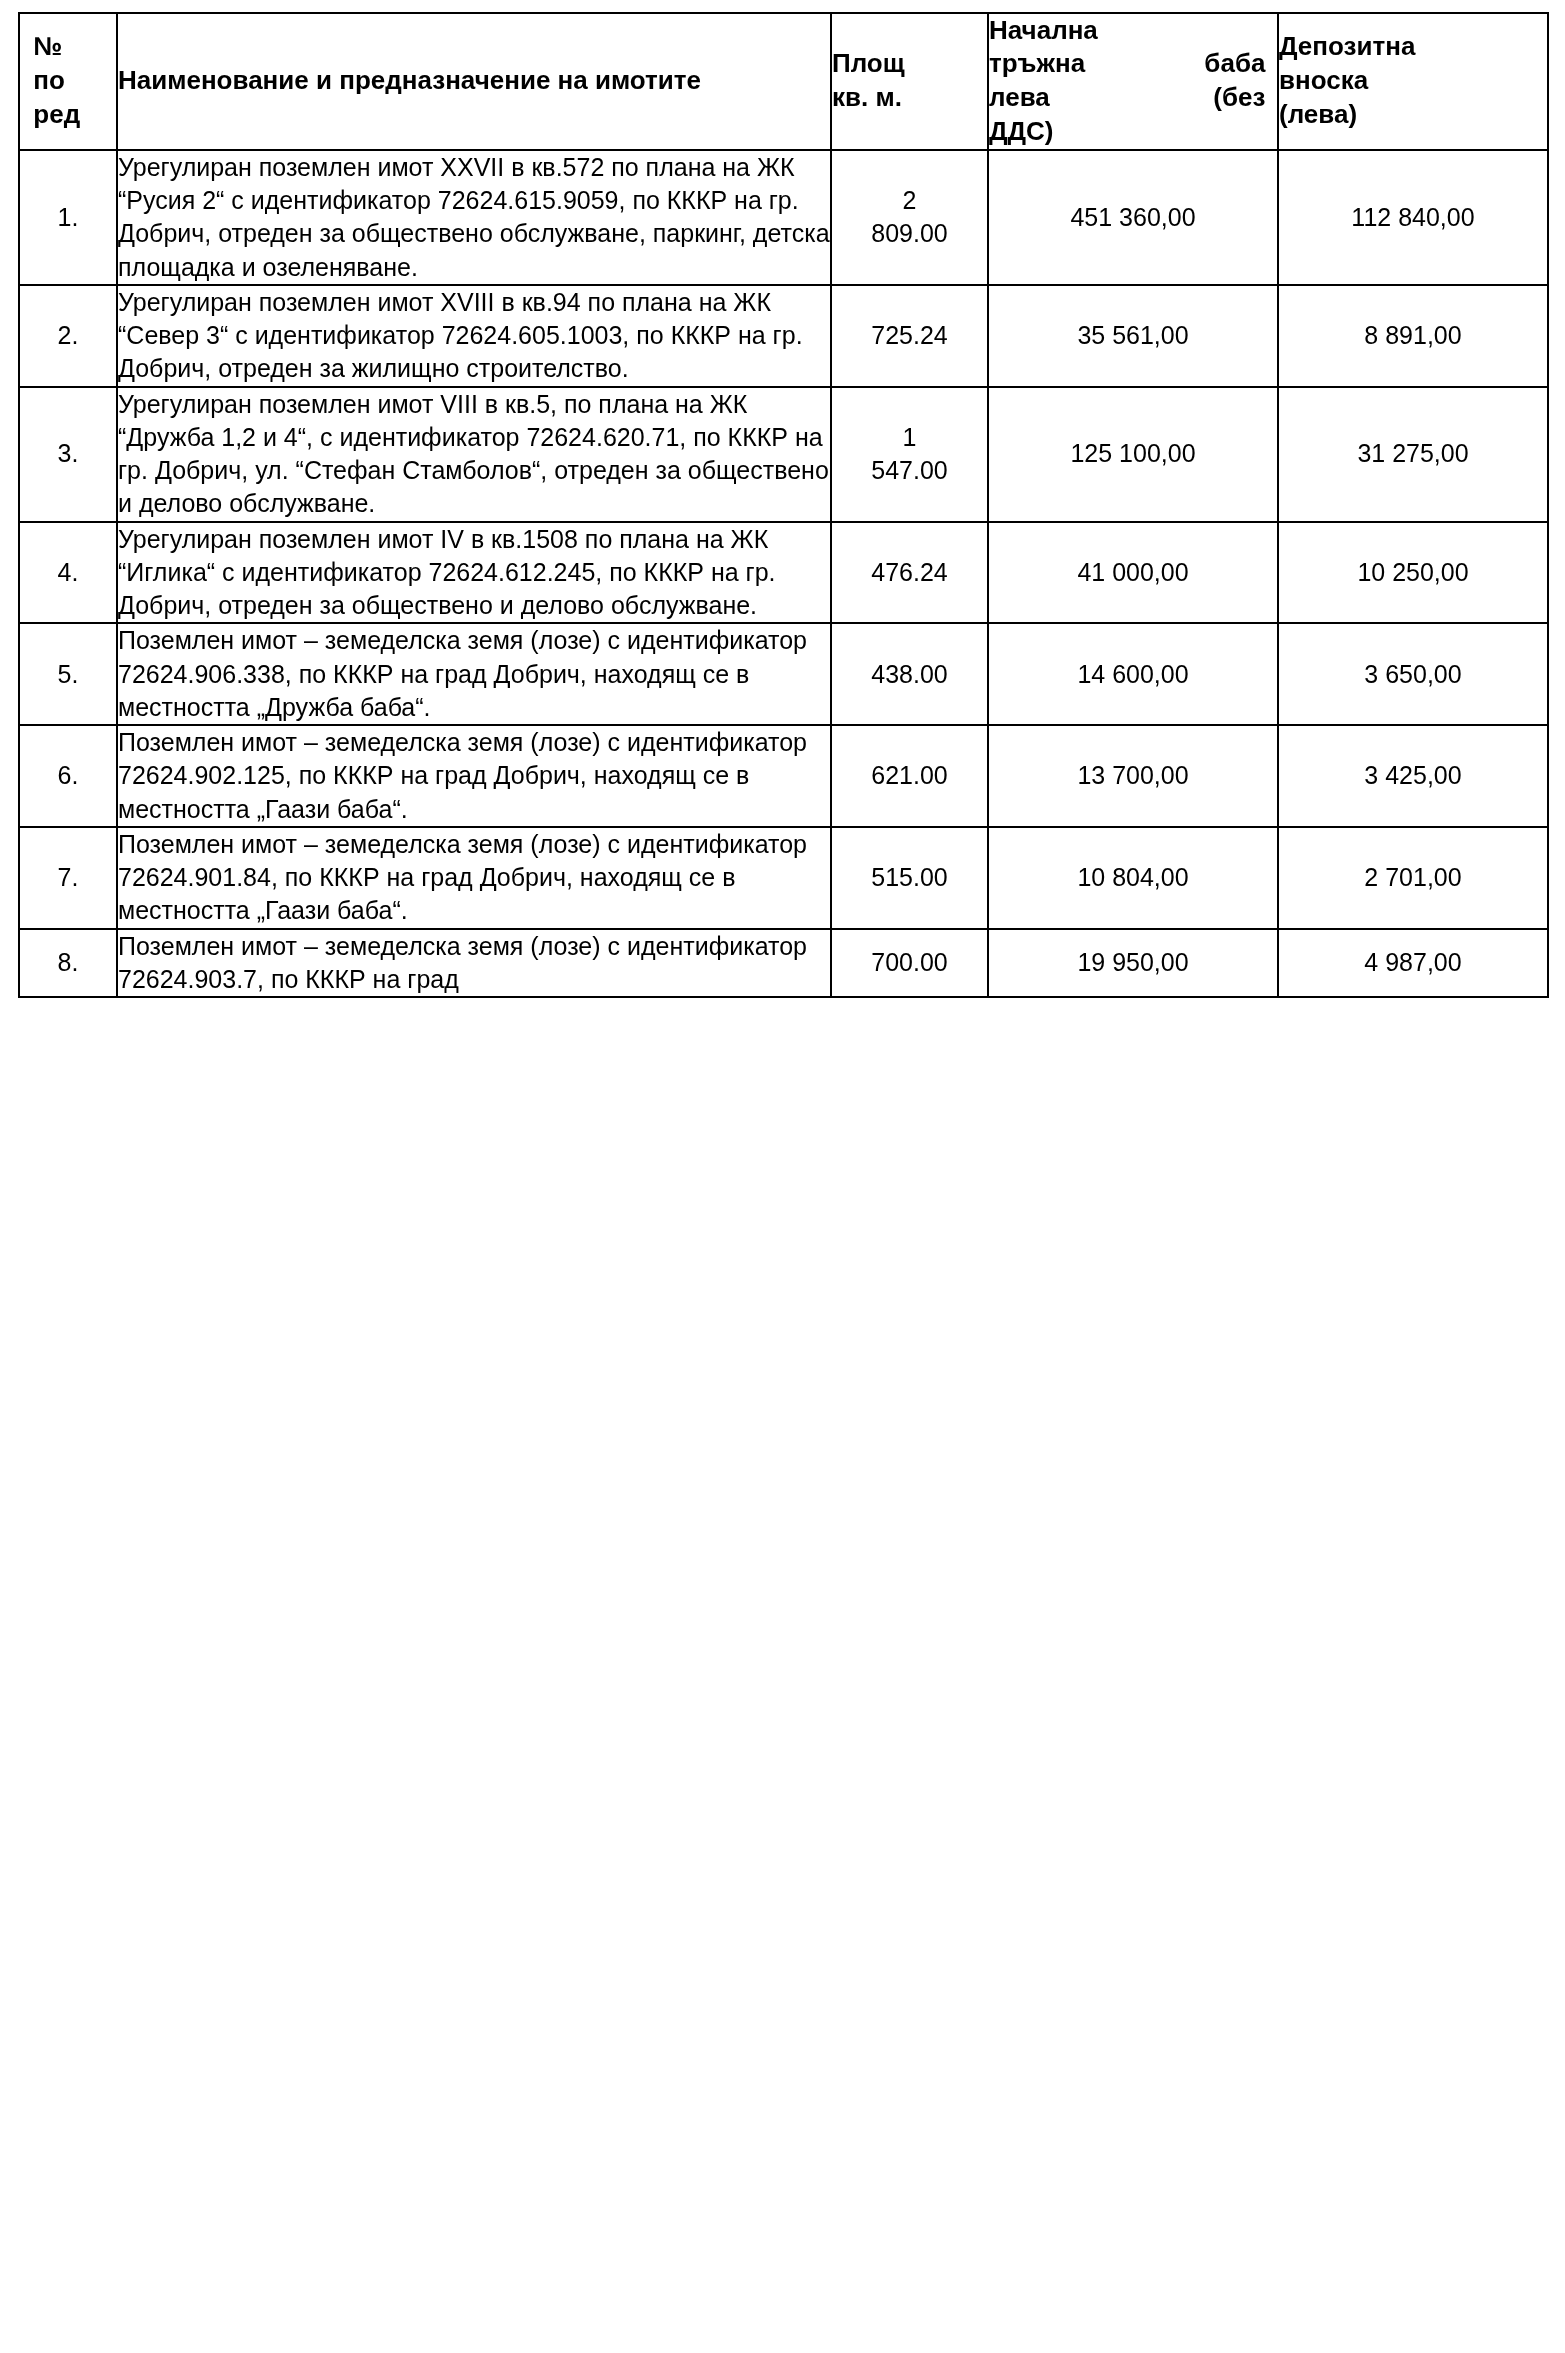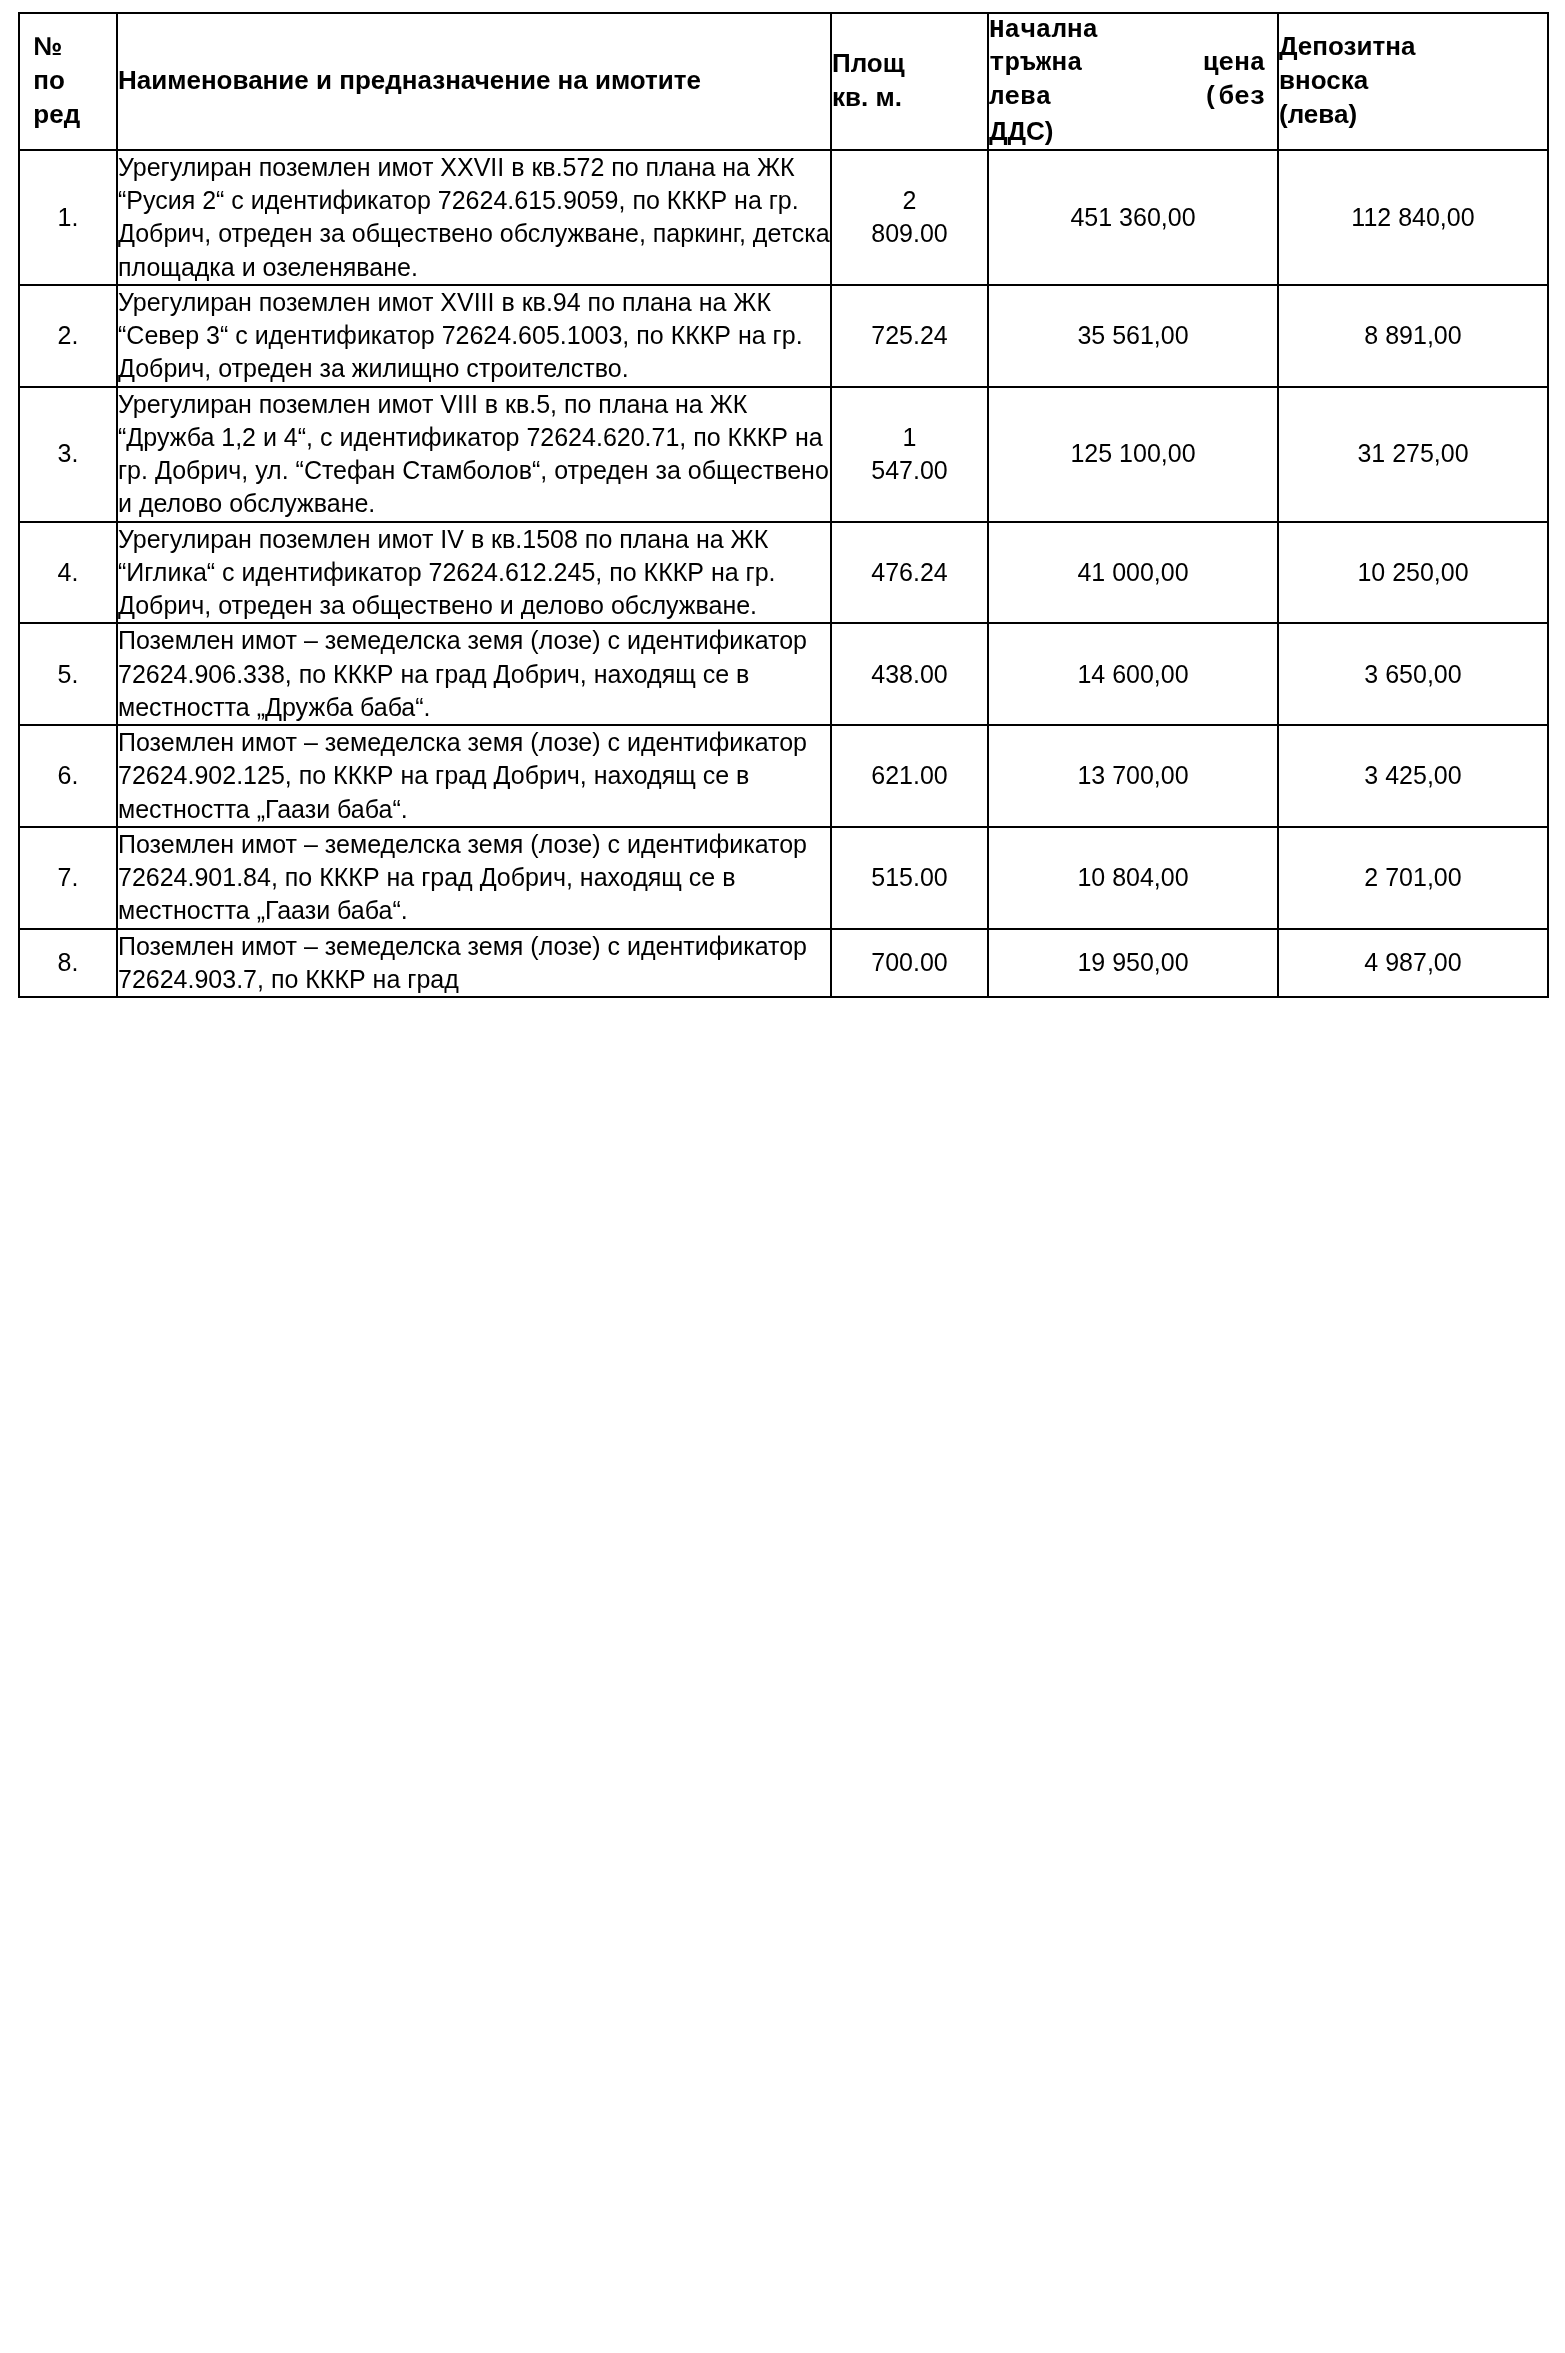--- a/index.html
+++ b/index.html
@@ -50,21 +50,20 @@
   }
   thead th.th-price {
     text-align: justify;
     text-align-last: justify;
     padding-right: 11.6px;
   }
   thead th.th-price .justline {
     display: block;
     text-align: justify;
     text-align-last: justify;
-    font-family: Liberation Mono, monospace;
   }
   thead th.th-price .lastline {
     display: block;
     text-align: center;
     text-align-last: left;
   }
 
   tbody td {
     font-size: 25px;
     line-height: 1.33;
@@ -106,21 +105,21 @@
           <span>по</span><br>
           <span>ред</span>
         </th>
         <th class="th-name">Наименование и предназначение на имотите</th>
         <th class="th-area">
           <span>Площ</span><br>
           <span>кв. м.</span>
         </th>
         <th class="th-price">
           <span class="justline">Начална</span>
-          <span class="justline">тръжна цена</span>
+          <span class="justline">тръжна баба</span>
           <span class="justline">лева      (без</span>
           <span class="lastline">ДДС)</span>
         </th>
         <th class="th-dep">
           <span>Депозитна</span><br>
           <span>вноска</span><br>
           <span>(лева)</span>
         </th>
       </tr>
     </thead>

